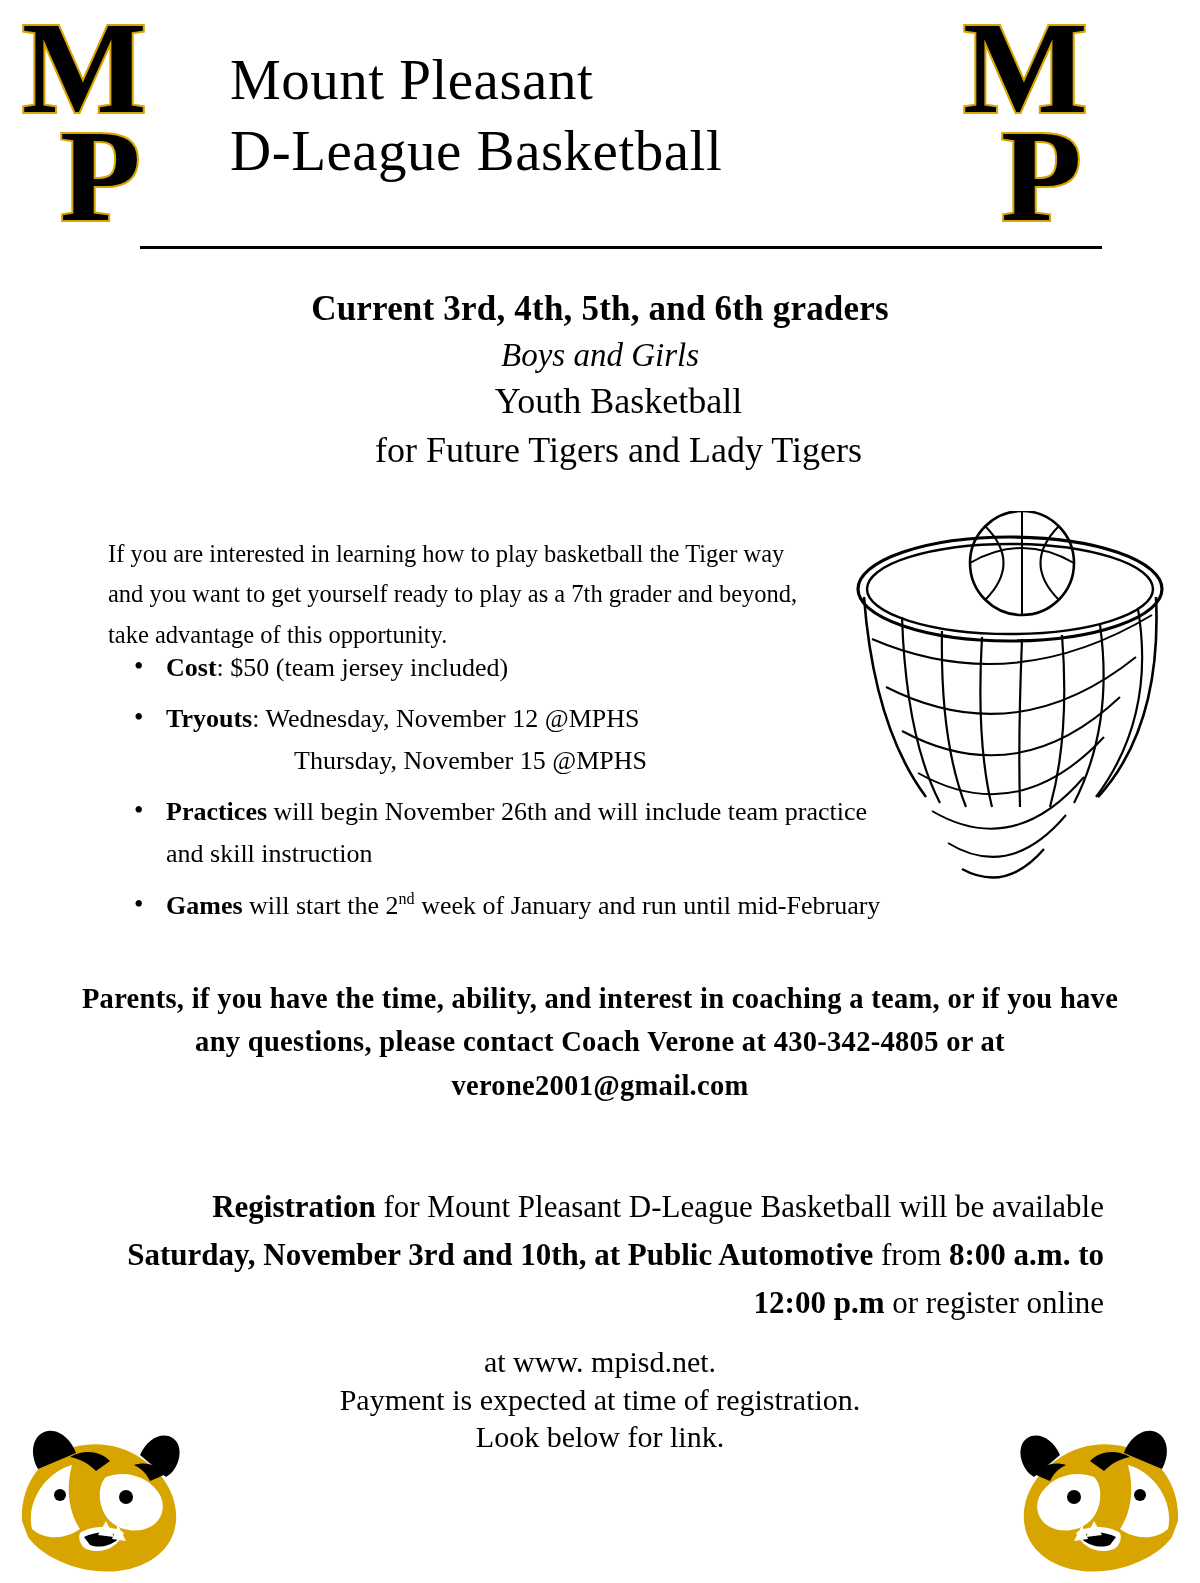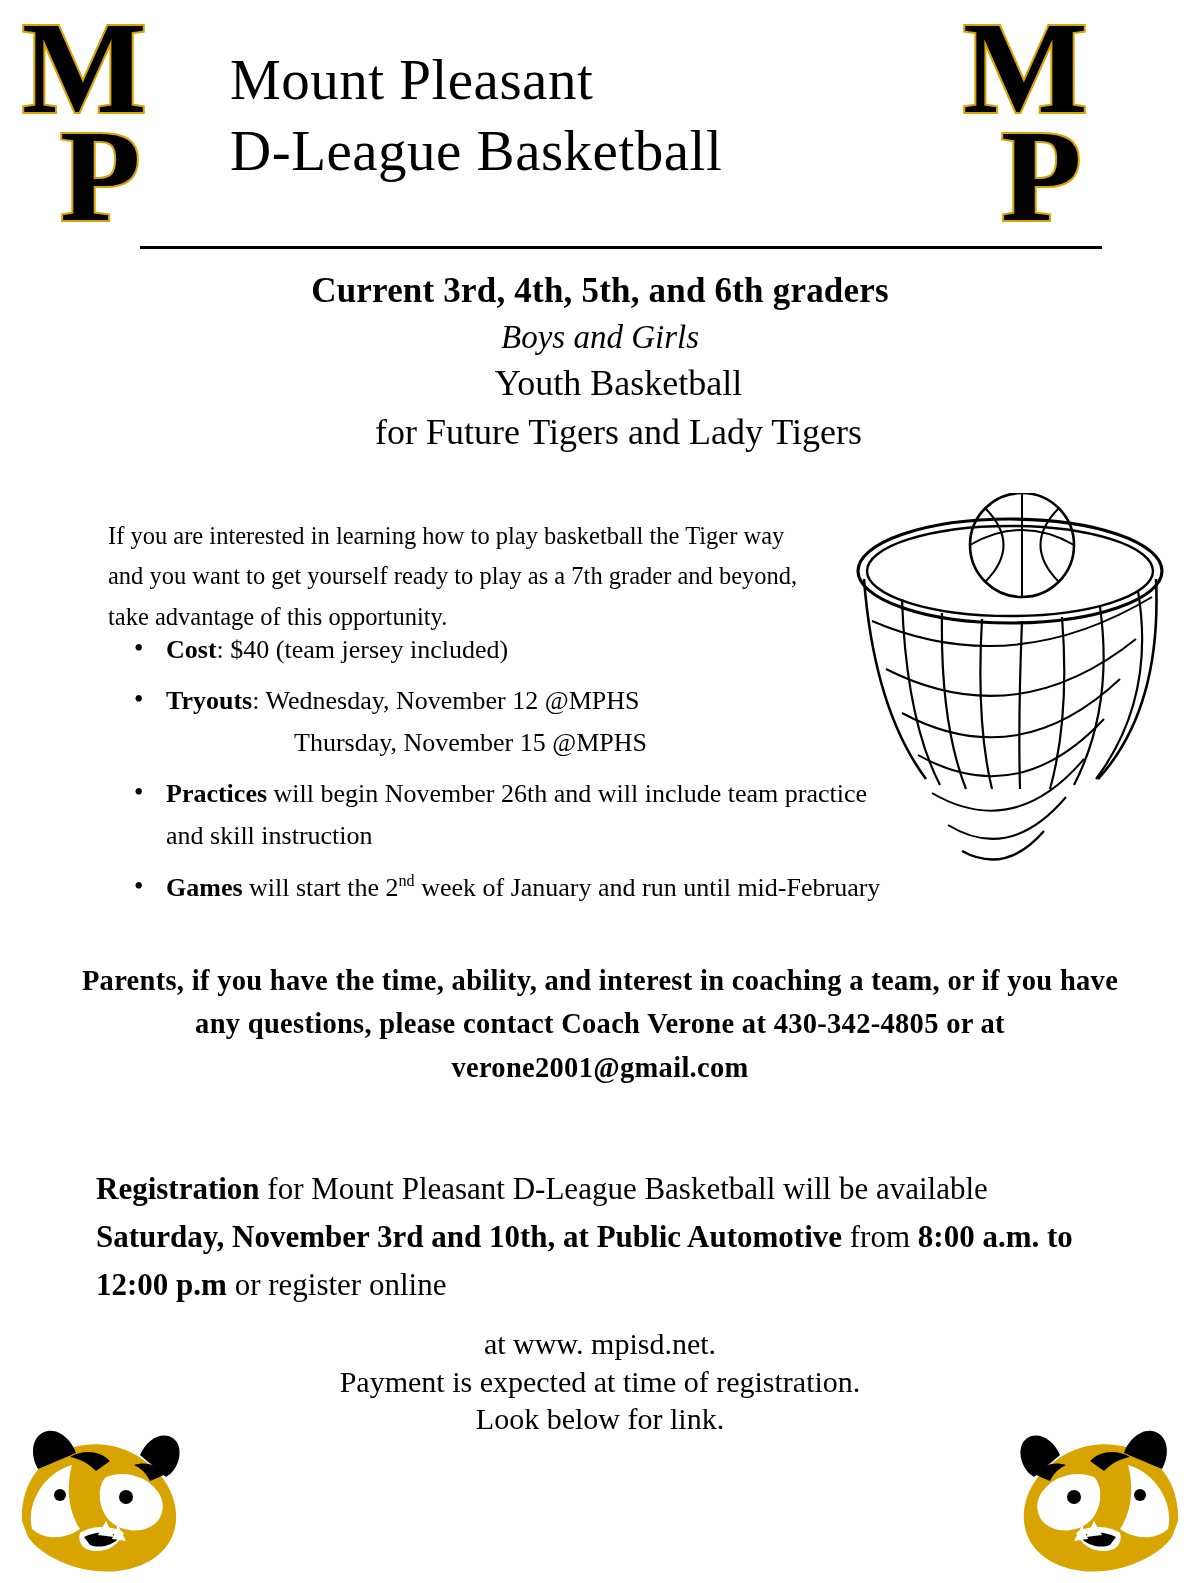--- a/index.html
+++ b/index.html
@@ -55,21 +55,21 @@
   .title-rule {
     position: absolute;
     left: 140px;
     right: 98px;
     top: 246px;
     border-top: 3px solid #000;
   }
 
   
   .subtitle {
-    margin-top: 18px;
+    margin-top: 36px;
     text-align: center;
   }
   .sub-bold {
     font-weight: bold;
     font-size: 35px;
     line-height: 1.34;
     letter-spacing: 0.2px;
   }
   .sub-italic {
     font-style: italic;
@@ -140,21 +140,21 @@
     font-weight: bold;
     font-size: 28.5px;
     line-height: 1.52;
     letter-spacing: 0.3px;
     padding: 0 72px;
   }
 
   
   .registration {
     margin-top: 76px;
-    text-align: left;
+    text-align: right;
     font-size: 31px;
     line-height: 1.55;
     padding: 0 96px;
   }
   .registration b { font-weight: bold; }
   .reg-tail {
     margin-top: 16px;
     font-size: 30px;
     line-height: 1.25;
     text-align: center;
@@ -230,21 +230,21 @@
       <path d="M60 220 q116 62 218 -34" stroke-width="2"></path>
       <path d="M76 262 q100 56 186 -36" stroke-width="2"></path>
       <path d="M90 300 q82 48 152 -34" stroke-width="2"></path>
       <path d="M106 332 q62 38 118 -28" stroke-width="2"></path>
       <path d="M120 358 q44 24 82 -20" stroke-width="2.4"></path>
     </svg>
   </div>
 
   <ul class="bullets">
     <li>
-      <b>Cost</b><span>: </span><span>$40 (team jersey included)</span>
+      <b>Cost</b><span>: </span><span>$50 (team jersey included)</span>
     </li>
     <li>
       <b>Tryouts</b><span>: </span><span>Wednesday, November 12 @MPHS</span>
       <span class="indent-line">Thursday, November 15 @MPHS</span>
     </li>
     <li>
       <b>Practices</b><span> </span><span>will begin November 26th and will include team practice and skill instruction</span>
     </li>
     <li>
       <b>Games</b><span> </span><span>will start the 2</span><sup>nd</sup><span> week of January and run until mid-February</span>

